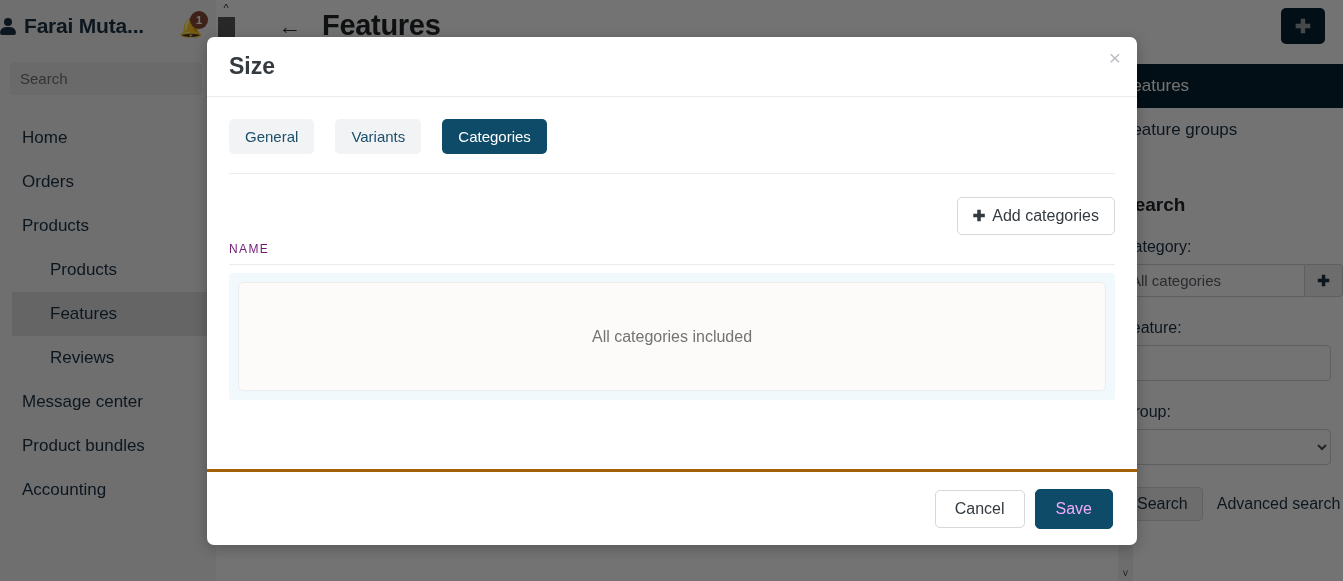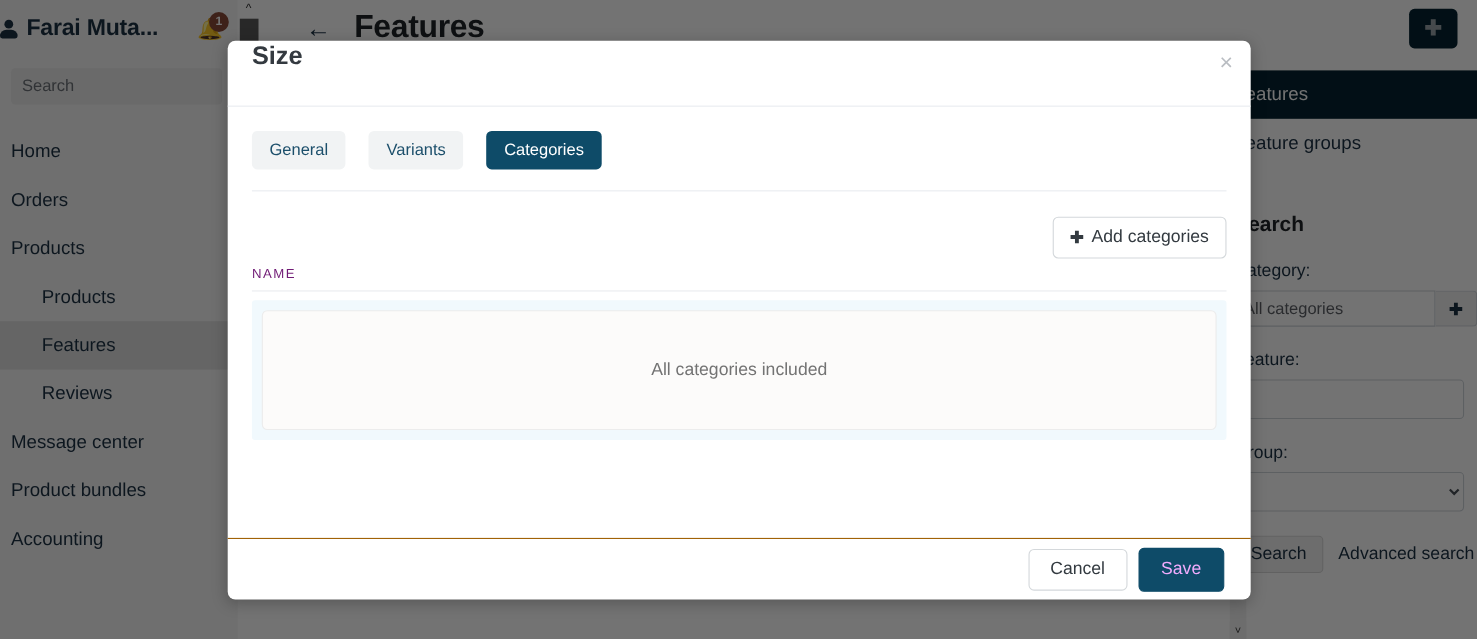--- a/index.html
+++ b/index.html
@@ -58,21 +58,21 @@
   .sb-search-btn {
     width: 48px; height: 33px; border: 0; background: transparent; cursor: pointer;
     border-left: 1px solid #e0e0e0; display: flex; align-items: center; justify-content: center;
   }
   .mag { width: 13px; height: 13px; border: 2px solid #1c3144; border-radius: 50%; position: relative; }
   .mag::after {
     content: ""; position: absolute; right: -5px; bottom: -3px; width: 7px; height: 2px;
     background: #1c3144; transform: rotate(45deg);
   }
 
-  .sb-nav { position: absolute; left: 0; top: 116px; width: 216px; }
+  .sb-nav { position: absolute; left: 12px; top: 116px; width: 216px; }
   .sb-item {
     height: 44px; display: flex; align-items: center; font-size: 17px;
     color: #1c3144; padding-left: 10px; cursor: pointer;
   }
   .sb-item.sub { padding-left: 38px; }
   .sb-item.active { background: #e0e0e0; }
 
   
   .topbar {
     position: absolute; left: 216px; top: 0; right: 0; height: 52px; background: #ffffff;
@@ -177,21 +177,21 @@
 
   
   .modal {
     position: absolute; left: 207px; top: 37px; width: 930px; height: 508px;
     background: #ffffff; border-radius: 7px; z-index: 20;
     box-shadow: 0 3px 14px rgba(0,0,0,0.25);
     display: flex; flex-direction: column;
   }
   .modal-header {
     height: 60px; border-bottom: 1px solid #e9ecef; position: relative;
-    display: flex; padding-left: 22px;
+    display: flex; align-items: center; padding-left: 22px;
   }
   .modal-title { font-size: 23px; font-weight: bold; color: #343a40; }
   .modal-close {
     position: absolute; right: 16px; top: 10px; background: transparent; border: 0;
     font-size: 21px; color: #b9bdc2; cursor: pointer; line-height: 1;
     font-family: "Liberation Sans", sans-serif;
   }
   .modal-body { flex: 1; padding: 22px 22px 0 22px; position: relative; }
 
   .tabs { display: flex; gap: 21px; }
@@ -220,21 +220,21 @@
     margin-top: 8px; height: 127px; background: #f1f9fd; border-radius: 3px;
     padding: 9px; display: flex;
   }
   .cat-inner {
     flex: 1; background: #fcfbfa; border: 1px solid #ececec; border-radius: 5px;
     display: flex; align-items: center; justify-content: center;
     font-size: 16px; color: #737373;
   }
 
   .modal-footer {
-    height: 56px; border-top: 1px solid #a16207; display: flex; align-items: center;
+    height: 76px; border-top: 3px solid #a16207; display: flex; align-items: center;
     justify-content: flex-end; gap: 10px; padding-right: 24px;
   }
   .btn-cancel {
     background: #ffffff; border: 1px solid #d4d8db; border-radius: 5px;
     padding: 9px 19px; font-size: 16px; color: #333a40; cursor: pointer;
     font-family: "Liberation Sans", sans-serif;
   }
   .btn-save {
     background: #0e4b68; border: 1px solid #0e4b68; border-radius: 5px;
     padding: 10px 20px; font-size: 16px; color: #f0abfc; cursor: pointer;

